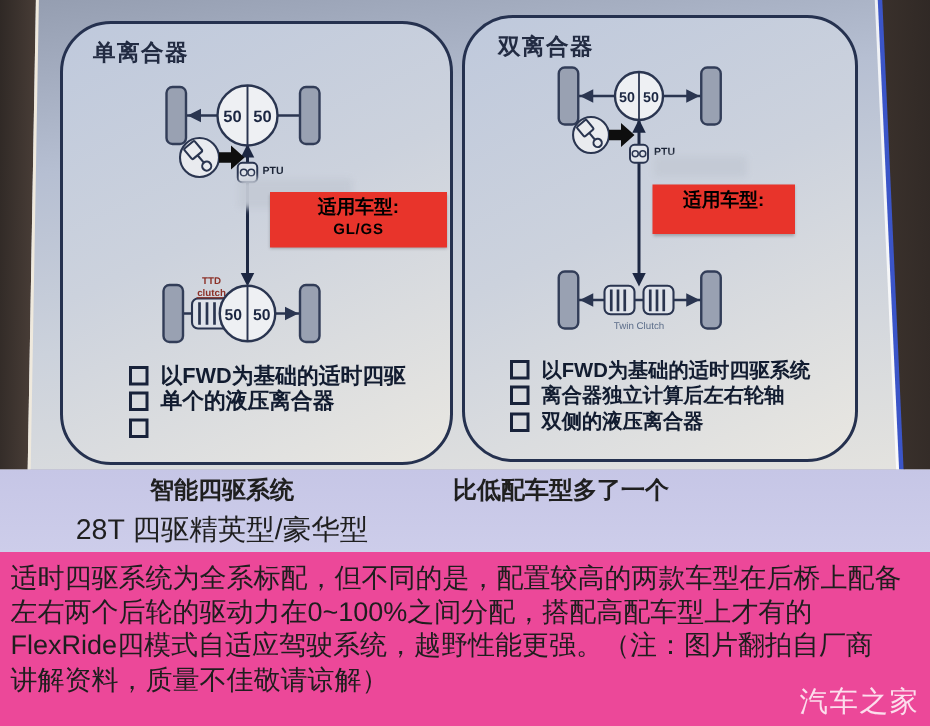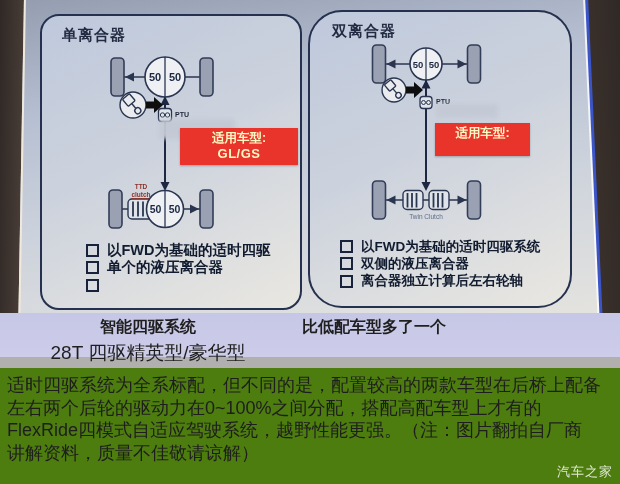--- a/index.html
+++ b/index.html
@@ -28,72 +28,72 @@
   .strip.right{
     left:588px;width:40px;
     background:linear-gradient(to right,#39302b,#2e2724);
     transform:skewX(2.6deg);transform-origin:top;
   }
   
   .panel{
     position:absolute;border:2.5px solid #25314f;border-radius:34px;
     background:linear-gradient(155deg,#bfc9dc 0%,#ccd2dd 45%,#e9e7e1 100%);
   }
-  .panel.lp{left:40px;top:14px;width:258px;height:292px;border-radius:19px;}
+  .panel.lp{left:40px;top:14px;width:258px;height:292px;}
   .panel.rp{left:308px;top:10px;width:260px;height:294px;}
   .panel h3{
     position:absolute;margin:0;font-size:15px;font-weight:bold;color:#222b42;
     letter-spacing:1px;
   }
   .lp h3{left:20px;top:10px;}
   .rp h3{left:22px;top:10px;}
   .panel svg{position:absolute;left:0;top:0;}
   .blur-box{
     position:absolute;background:#c4cad5;filter:blur(2px);opacity:.95;border-radius:2px;
   }
   .red-box{
-    position:absolute;background:#e8342b;color:#fef9c3;text-align:center;
+    position:absolute;background:#e8342b;color:#000000;text-align:center;
     box-shadow:0 1px 2px rgba(0,0,0,.25);padding-top:3px;box-sizing:border-box;
   }
   .lp .red-box{left:138px;top:112px;width:118px;height:37px;z-index:3;}
   .rp .red-box{left:125px;top:111px;width:95px;height:33px;z-index:3;}
   .red-box .rb1{font-size:12.5px;font-weight:bold;line-height:15px;}
-  .red-box .rb2{font-size:13px;font-weight:bold;line-height:16px;letter-spacing:.5px;}
+  .red-box .rb2{font-size:10px;font-weight:bold;line-height:16px;letter-spacing:.5px;}
   .bullets{position:absolute;list-style:none;margin:0;padding:0;}
   .lp .bullets{left:44px;top:226px;}
   .rp .bullets{left:30px;top:226px;}
   .bullets li{display:flex;align-items:center;height:17.3px;}
   .cb{
     width:9px;height:9px;border:2px solid #18223a;margin-right:8px;flex:0 0 auto;
     background:transparent;
   }
   .bullets .bl{font-weight:bold;color:#121c30;white-space:nowrap;}
   .lp .bullets .bl{font-size:14.5px;}
   .rp .bullets .bl{font-size:13.5px;}
   .ptu-label{position:absolute;font-size:7px;font-weight:bold;color:#1a2335;}
   .lp .ptu-label{left:133px;top:95px;}
   .rp .ptu-label{left:126px;top:86px;}
   
   .captions{
-    position:absolute;left:0;top:313px;width:620px;height:44px;
+    position:absolute;left:0;top:313px;width:620px;height:55px;
     background:linear-gradient(to bottom,#c6c6e6,#cdcdea);
   }
   .caption{position:absolute;top:0;text-align:center;color:#1f1f1f;}
   .caption.cl{left:0;width:296px;}
   .caption.cr{left:238px;width:272px;}
   .cap-title{font-size:16px;font-weight:bold;margin-top:4px;white-space:nowrap;}
   .cap-sub{font-size:19px;font-weight:normal;margin-top:2px;white-space:nowrap;}
   
   .paragraph{
     position:absolute;left:0;top:368px;width:620px;height:116px;
-    background:#4d7c0f;color:#1e1e1e;padding:6px 7px;box-sizing:border-box;
+    background:#ec4899;color:#1e1e1e;padding:6px 7px;box-sizing:border-box;
   }
   .paragraph .pline{font-size:18px;line-height:22.6px;white-space:nowrap;}
   .watermark{
-    position:absolute;right:7px;bottom:3px;font-size:13px;
+    position:absolute;right:7px;bottom:3px;font-size:19px;
     color:rgba(255,255,255,.82);letter-spacing:1px;margin-top:24px;
   }
 </style>
 </head>
 <body>
 
 <div class="canvas">
 
   <div class="photo">
     <div class="strip left"></div>
@@ -248,25 +248,25 @@
         <div class="rb1">适用车型:</div>
       </div>
 
       <ul class="bullets">
         <li>
           <span class="cb"></span>
           <span class="bl">以FWD为基础的适时四驱系统</span>
         </li>
         <li>
           <span class="cb"></span>
+          <span class="bl">离合器独立计算后左右轮轴</span>
+        </li>
+        <li>
+          <span class="cb"></span>
           <span class="bl">双侧的液压离合器</span>
-        </li>
-        <li>
-          <span class="cb"></span>
-          <span class="bl">离合器独立计算后左右轮轴</span>
         </li>
       </ul>
     </section>
 
     <div class="blue-edge"></div>
     <div class="strip right"></div>
   </div>
 
   <div class="captions">
     <div class="caption cl">

